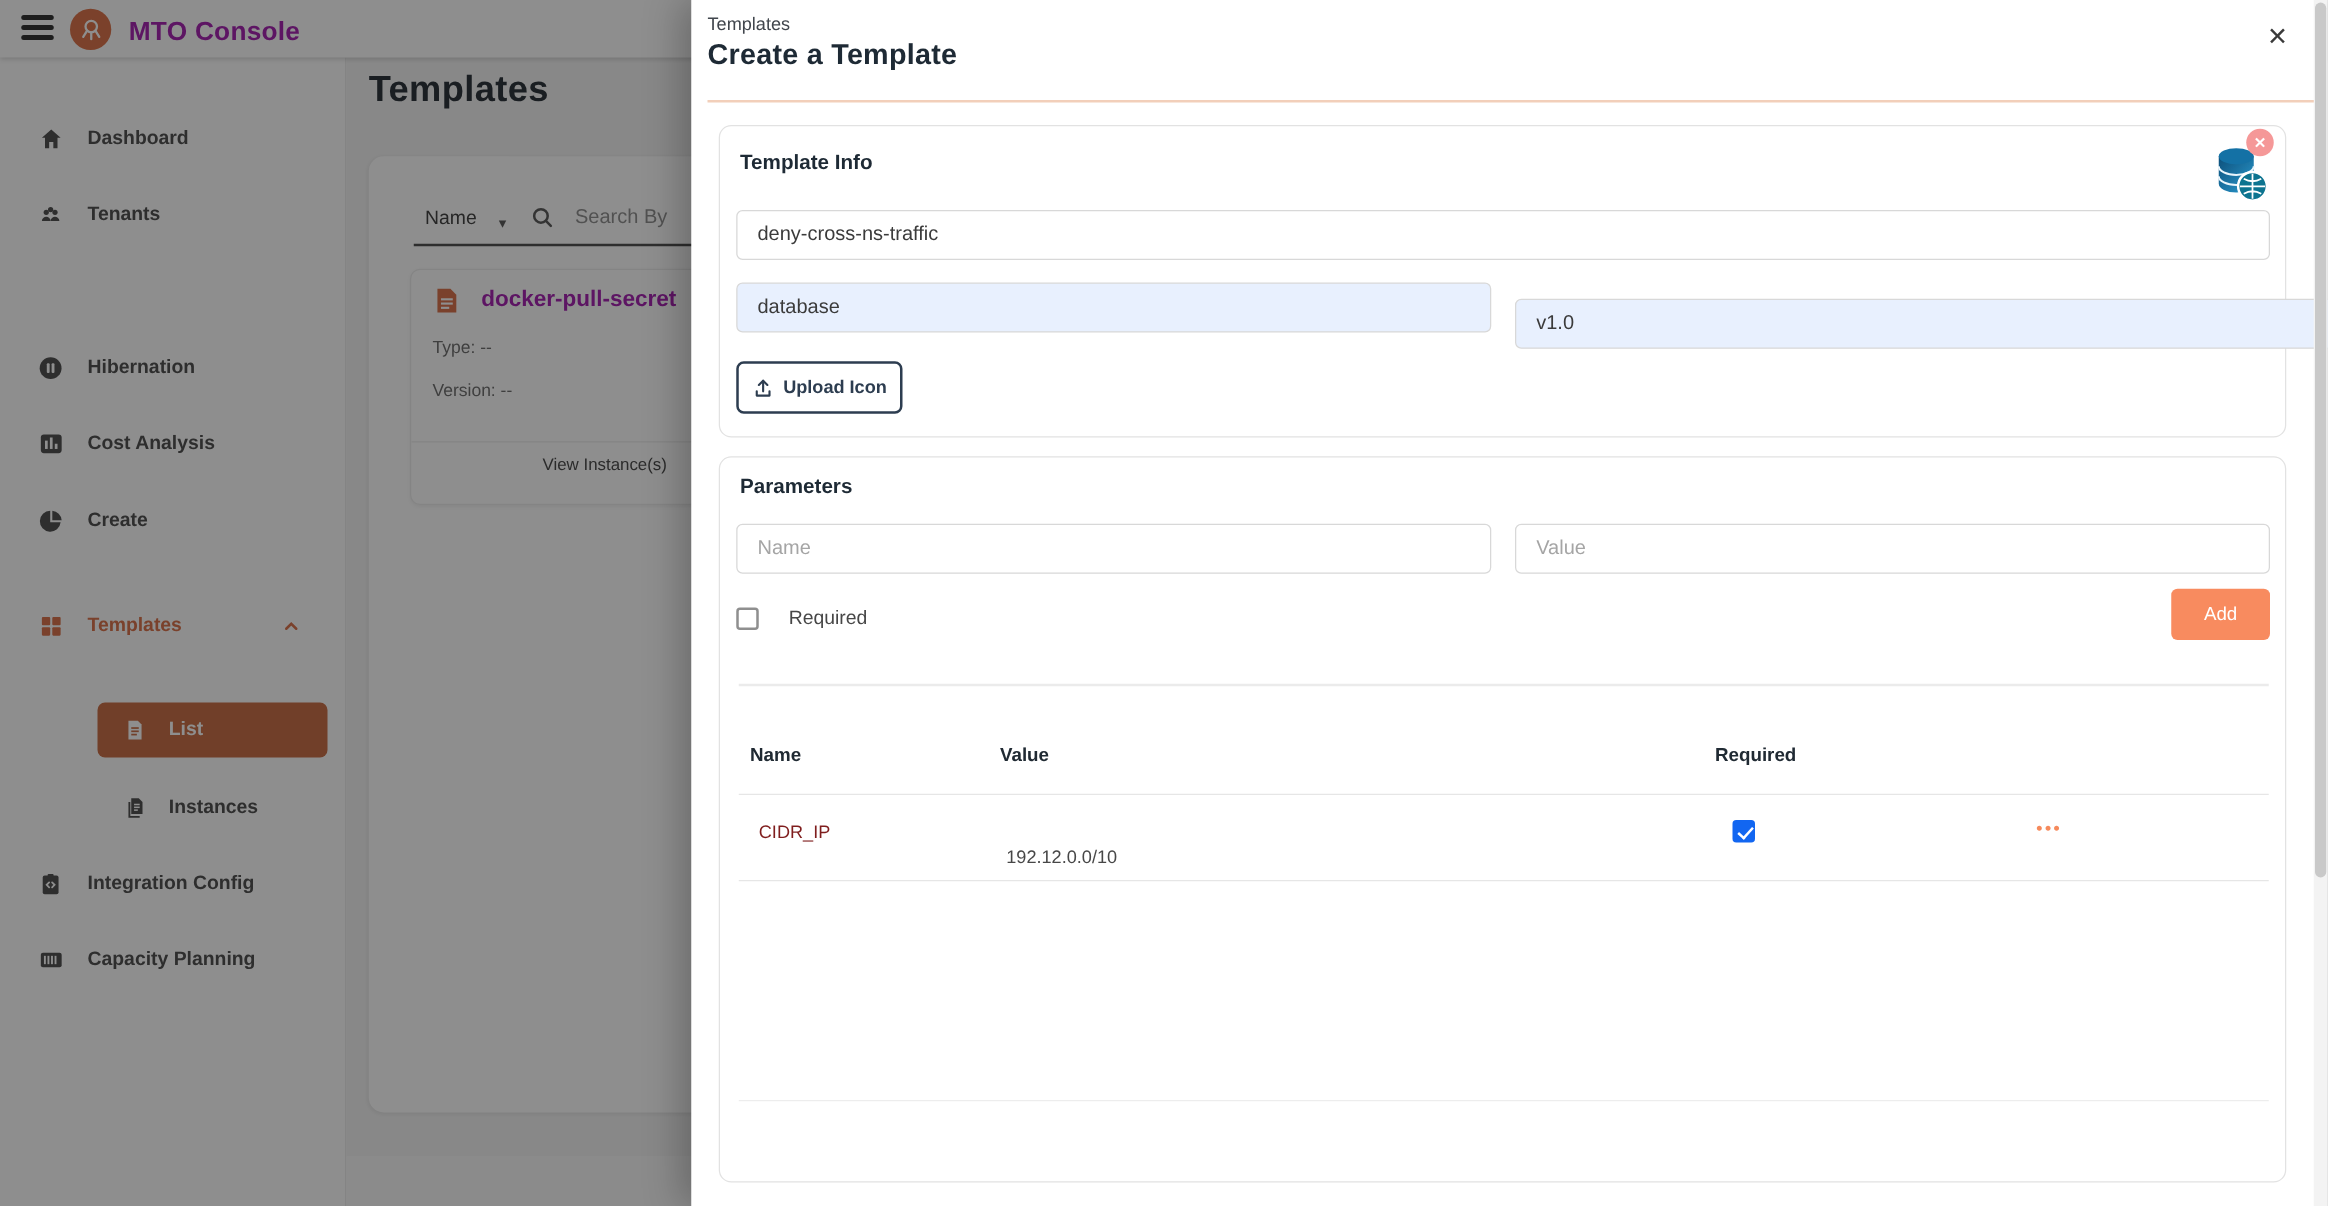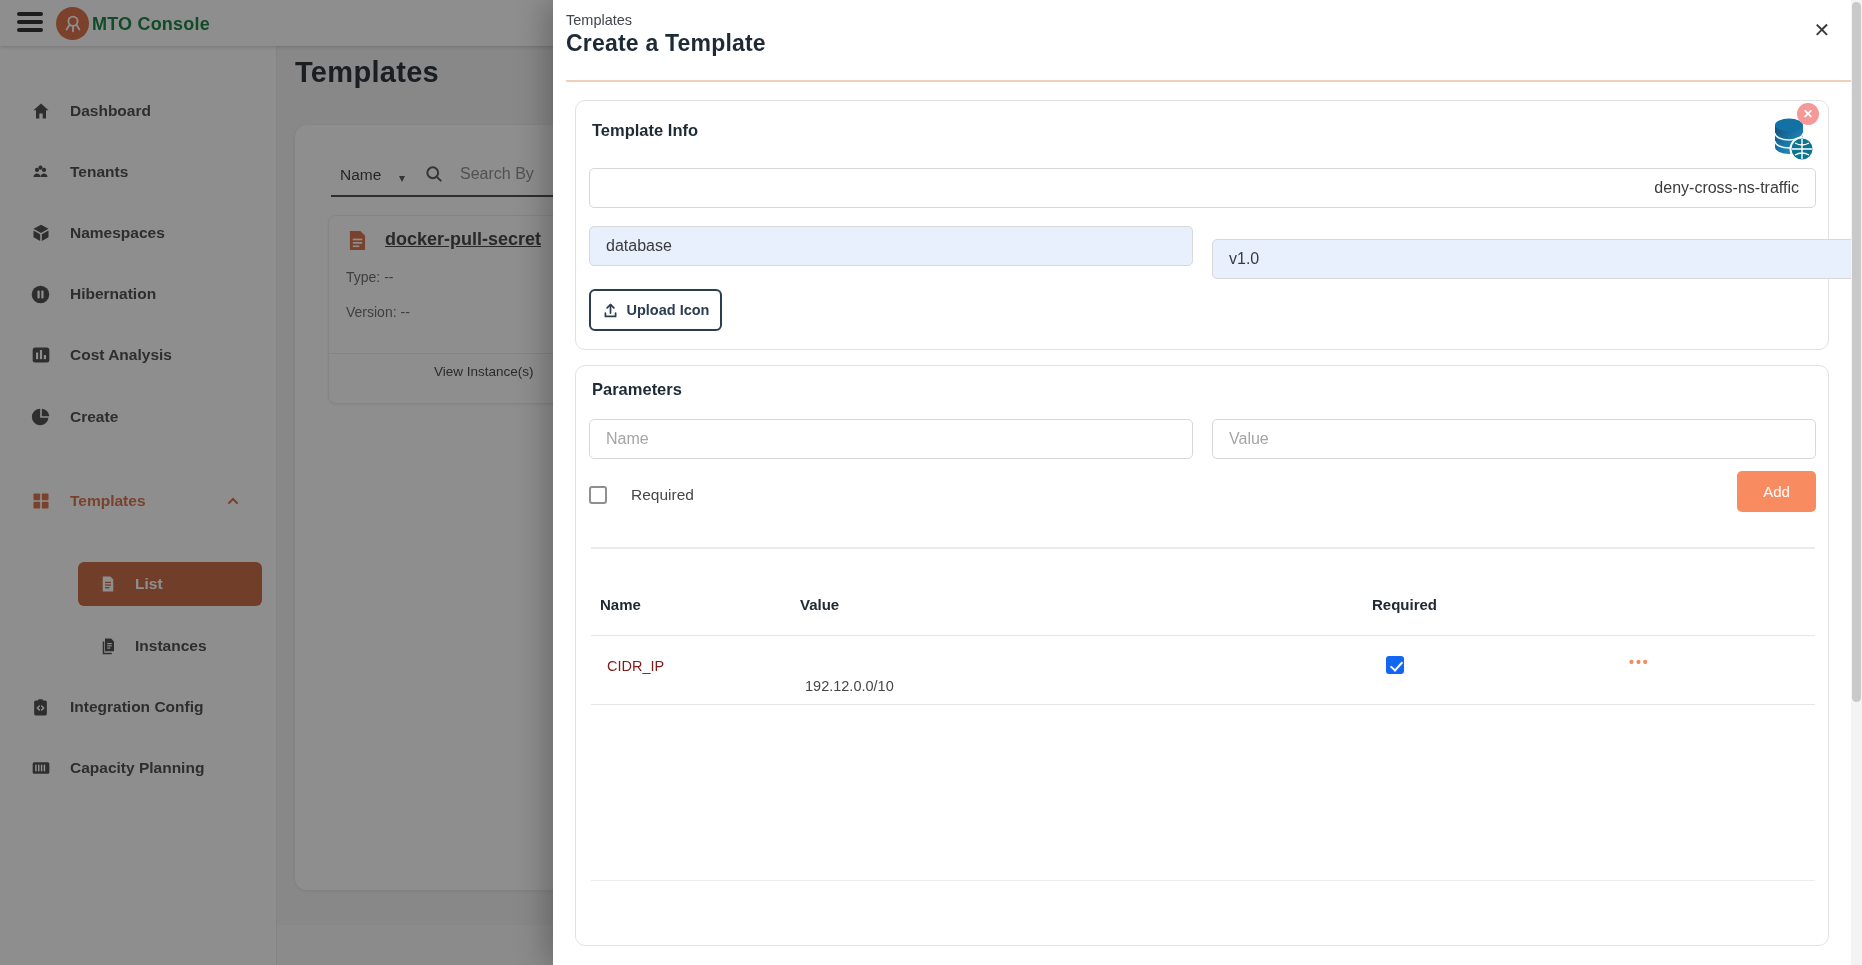--- a/index.html
+++ b/index.html
@@ -5,21 +5,21 @@
   * { margin:0; padding:0; box-sizing:border-box; }
   html,body { width:1862px; height:965px; }
   body { font-family:"Liberation Sans", sans-serif; position:relative; overflow:hidden; background:#fff; }
   .page { position:absolute; inset:0; width:1862px; height:965px; }
 
   
   .topbar { position:absolute; left:0; top:0; width:1862px; height:46px; background:#fff; box-shadow:0 1px 4px rgba(0,0,0,.18); z-index:5; }
   .hamburger { position:absolute; left:17px; top:12px; width:26px; height:22px; cursor:pointer; }
   .hamburger span { display:block; height:3.5px; background:#2d2d2d; border-radius:2px; margin-bottom:4.5px; }
   .logo { position:absolute; left:56px; top:7px; width:33px; height:33px; border-radius:50%; background:#DB6E44; display:flex; align-items:center; justify-content:center; }
-  .app-title { position:absolute; left:92px; top:14px; font-size:18px; font-weight:bold; color:#15803d; letter-spacing:.2px; }
+  .app-title { position:absolute; left:103px; top:14px; font-size:21px; font-weight:bold; color:#a21caf; letter-spacing:.2px; }
 
   
   .sidebar { position:absolute; left:0; top:46px; width:277px; height:919px; background:#ffffff; border-right:1px solid #ececec; }
   .nav-item { position:absolute; left:0; width:277px; height:44px; display:flex; align-items:center; cursor:pointer; color:#4b4b4b; font-size:15.5px; font-weight:bold;text-align:right; }
   .nav-item .nicon { position:absolute; left:30px; width:21px; height:21px; display:flex; align-items:center; justify-content:center; }
   .nav-item .nlabel { position:absolute; left:70px; white-space:nowrap; }
   .nav-item.accent { color:#D96F46; }
   .nav-item .chev { position:absolute; left:225px; top:14px; }
   .nav-child .nicon { left:97px; }
   .nav-child .nlabel { left:135px; }
@@ -32,21 +32,21 @@
   .main { position:absolute; left:277px; top:46px; width:1585px; height:919px; background:#f4f4f4; }
   .main-heading { position:absolute; left:18px; top:10px; font-size:29px; font-weight:bold; color:#252c33; letter-spacing:.3px; }
   .outer-card { position:absolute; left:18px; top:79px; width:730px; height:765px; background:#ffffff; border-radius:12px; box-shadow:0 1px 4px rgba(0,0,0,.08); }
   .filter-label { position:absolute; left:45px; top:41px; font-size:15.5px; color:#3c3c3c; cursor:pointer; }
   .filter-caret { position:absolute; left:104px; top:46px; font-size:12px; color:#555; cursor:pointer; }
   .search-glyph { position:absolute; left:129px; top:39px; }
   .search-input { position:absolute; left:165px; top:36px; width:320px; height:26px; border:none; outline:none; background:transparent; font-size:16px; color:#333; font-family:"Liberation Sans",sans-serif; }
   .search-input::placeholder { color:#8d8d8d; }
   .search-underline { position:absolute; left:36px; top:70px; width:600px; height:2px; background:#4a4a4a; }
   .tmpl-card { position:absolute; left:33px; top:90px; width:340px; height:189px; background:#fff; border:1px solid #ededed; border-radius:8px; box-shadow:0 1px 3px rgba(0,0,0,.06); overflow:hidden; }
-  .tmpl-title { position:absolute; left:56px; top:13px; font-size:18px; font-weight:bold; color:#404040; white-space:nowrap;text-decoration:underline; }
+  .tmpl-title { position:absolute; left:56px; top:13px; font-size:18px; font-weight:bold; color:#a21caf; white-space:nowrap; }
   .tmpl-doc-icon { position:absolute; left:20px; top:14px; }
   .tmpl-meta1 { position:absolute; left:17px; top:53px; font-size:14px; color:#6b6b6b; }
   .tmpl-meta2 { position:absolute; left:17px; top:88px; font-size:14px; color:#6b6b6b; }
   .tmpl-divider { position:absolute; left:0; top:137px; width:340px; height:1px; background:#ececec; }
   .view-inst { position:absolute; left:105px; top:148px; font-size:13.5px; color:#454545; cursor:pointer; background:none; border:none; font-family:"Liberation Sans",sans-serif; }
   .bottom-band { position:absolute; left:0; top:879px; width:1585px; height:40px; background:#fafafa; }
 
   
   .overlay { position:absolute; inset:0; background:rgba(15,15,15,.47); z-index:20; cursor:pointer; }
 
@@ -60,21 +60,21 @@
   .section { position:absolute; left:22px; width:1254px; background:#fff; border:1px solid #e2e2e2; border-radius:10px; }
   .sec-info { top:100px; height:250px; }
   .sec-params { top:365px; height:581px; }
   .sec-heading { position:absolute; left:16px; font-size:16.5px; font-weight:bold; color:#1e2a35; }
   .sec-info .sec-heading { top:20px; }
   .sec-params .sec-heading { top:14px; }
 
   .txt-input { position:absolute; height:40px; border:1px solid #d8d8d8; border-radius:5px; background:#fff; font-size:16px; color:#3b3b3b; padding:0 16px; outline:none; font-family:"Liberation Sans",sans-serif; }
   .txt-input::placeholder { color:#a5a5a5; }
   .autofill { background:#E8F0FE; }
-  .in-name { left:13px; top:67px; width:1227px;text-align:right; }
+  .in-name { left:13px; top:67px; width:1227px; }
   .in-type { left:13px; top:125px; width:604px; }
   .in-version { left:636px; top:138px; width:676px; }
 
   .upload-btn { position:absolute; left:13px; top:188px; width:133px; height:42px; border:2px solid #2d3d50; border-radius:6px; background:#fff; color:#2d3d50; font-size:14.5px; font-weight:bold; cursor:pointer; display:flex; align-items:center; justify-content:center; gap:8px; font-family:"Liberation Sans",sans-serif; }
 
   .icon-preview { position:absolute; left:1195px; top:8px; width:46px; height:56px; }
   .remove-badge { position:absolute; left:1221px; top:2px; width:22px; height:22px; border-radius:50%; background:#F59898; color:#fff; border:none; font-size:12px; font-weight:bold; cursor:pointer; line-height:22px; text-align:center; font-family:"Liberation Sans",sans-serif; }
 
   .pn-input { left:13px; top:53px; width:604px; }
   .pv-input { left:636px; top:53px; width:604px; }
@@ -134,30 +134,20 @@
         <svg width="21" height="21" viewBox="0 0 24 24" fill="#4b4b4b">
             <circle cx="8" cy="9" r="2.4"></circle>
             <circle cx="16" cy="9" r="2.4"></circle>
             <circle cx="12" cy="6.5" r="2.4"></circle>
             <path d="M4 17 c0-2.5 2-4 4-4 s4 1.5 4 4 Z"></path>
             <path d="M12 17 c0-2.5 2-4 4-4 s4 1.5 4 4 Z"></path>
           </svg>
       </span>
       <span class="nlabel">Tenants</span>
     </div>
-    <div class="nav-item" style="top:165px">
-      <span class="nicon">
-        <svg width="20" height="20" viewBox="0 0 24 24" fill="#4b4b4b">
-            <path d="M12 2 L21 7 L12 12 L3 7 Z"></path>
-            <path d="M3 9 L11 13.5 V21.5 L3 17 Z"></path>
-            <path d="M21 9 L13 13.5 V21.5 L21 17 Z"></path>
-          </svg>
-      </span>
-      <span class="nlabel">Namespaces</span>
-    </div>
     <div class="nav-item" style="top:226px">
       <span class="nicon">
         <svg width="21" height="21" viewBox="0 0 24 24">
             <circle cx="12" cy="12" r="10" fill="#4b4b4b"></circle>
             <rect x="8.5" y="7.5" width="2.6" height="9" rx="1" fill="#fff"></rect>
             <rect x="12.9" y="7.5" width="2.6" height="9" rx="1" fill="#fff"></rect>
           </svg>
       </span>
       <span class="nlabel">Hibernation</span>
     </div>

